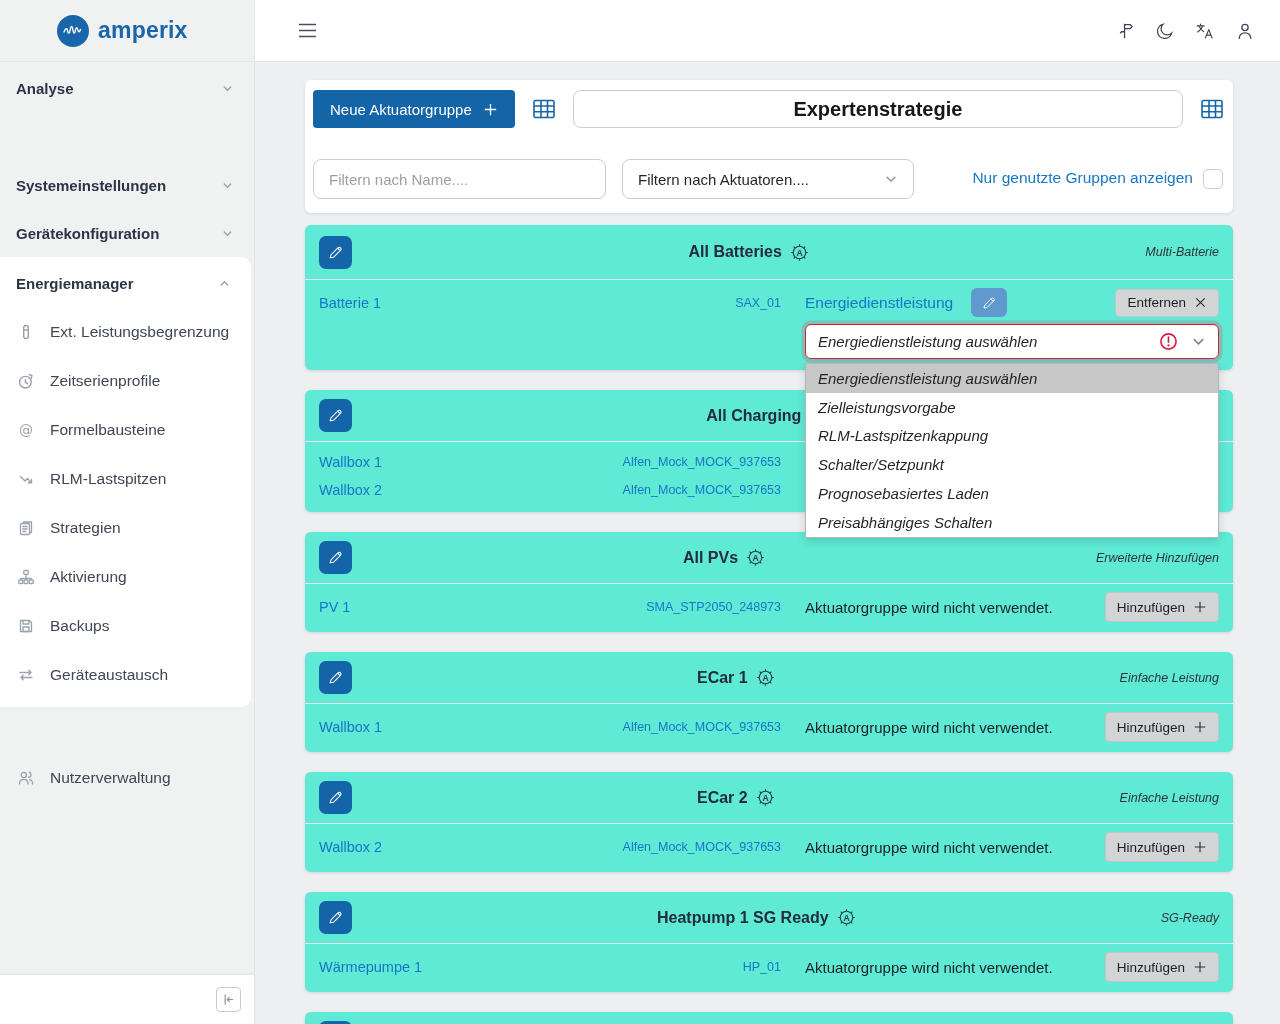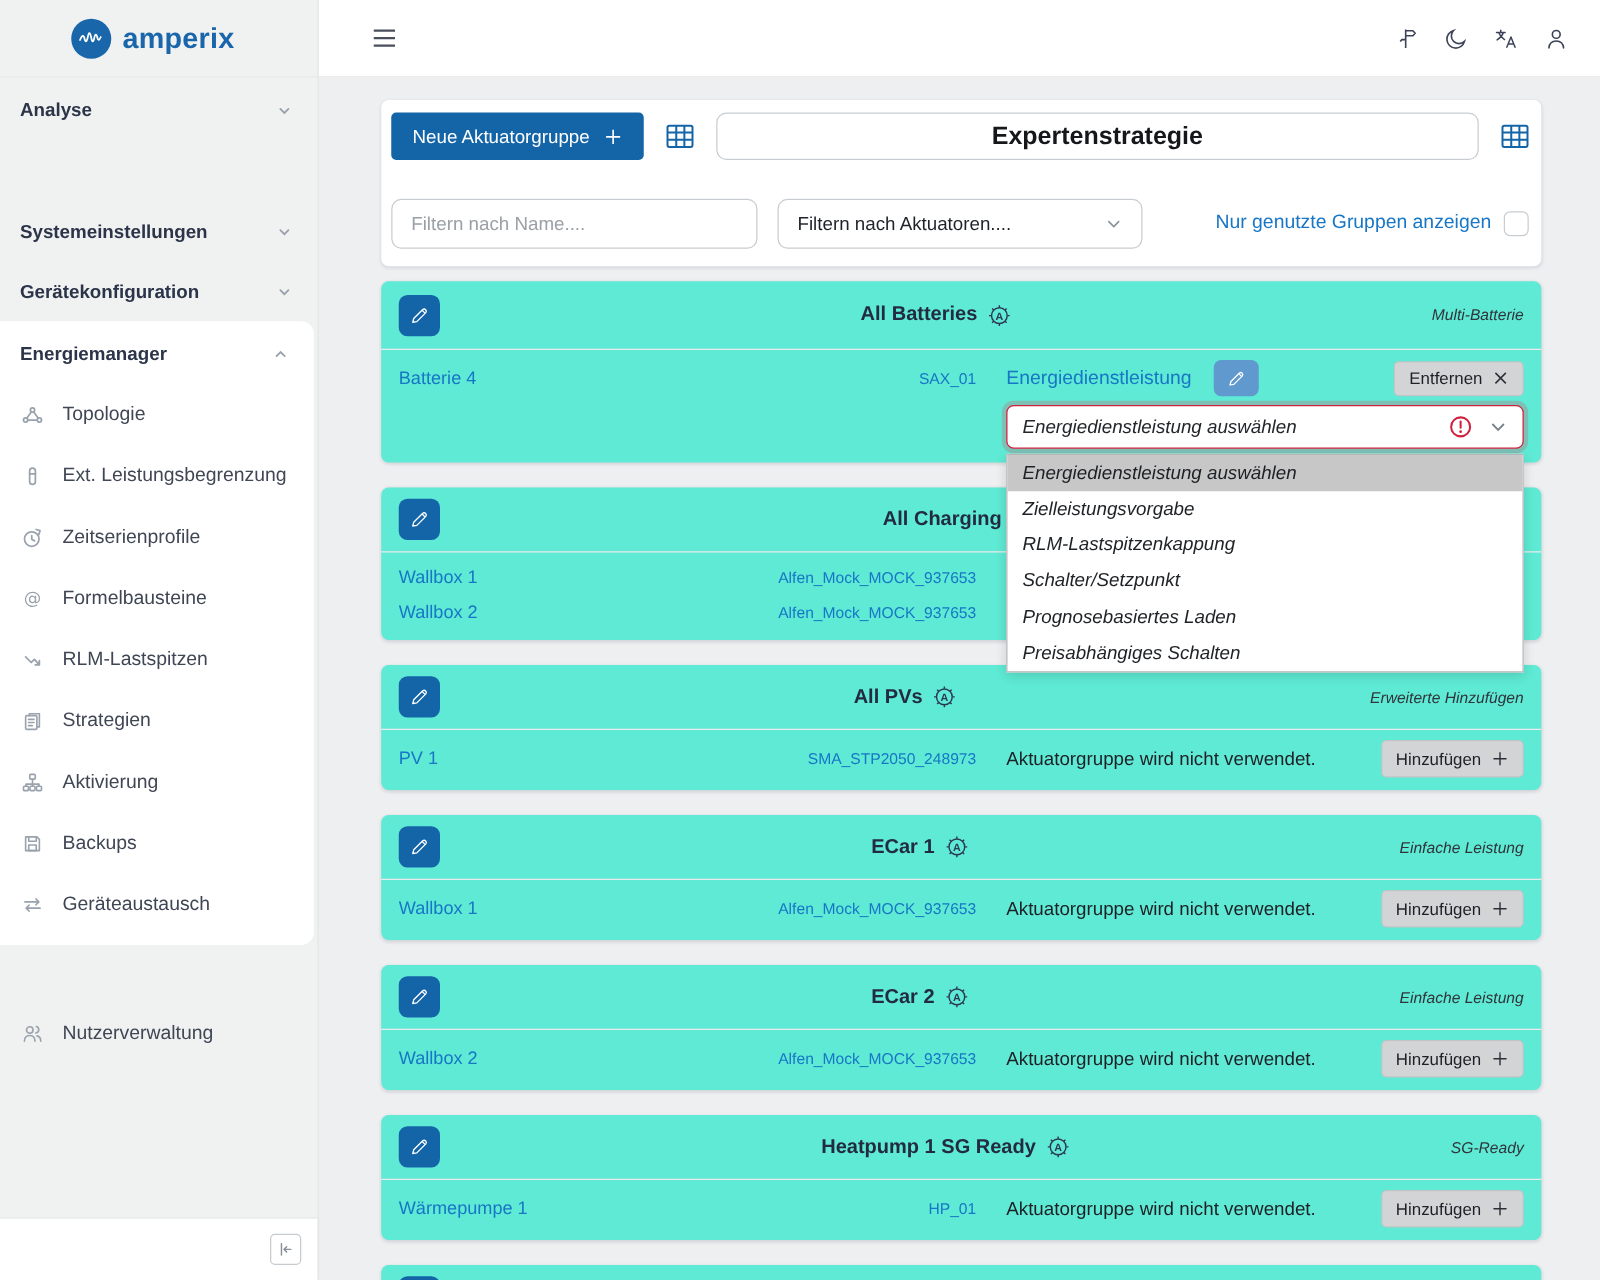--- a/index.html
+++ b/index.html
@@ -139,31 +139,20 @@
         <span>Energiemanager</span>
         <span>
             <svg width="13" height="13" viewBox="0 0 14 14">
               <path d="M3.5 8.5L7 5l3.5 3.5" fill="none" stroke="#98a0aa" stroke-width="1.5" stroke-linecap="round"></path>
             </svg>
           </span>
       </div>
       <div class="side-item">
         <span class="sic">
             <svg width="18" height="18" viewBox="0 0 18 18" fill="none" stroke="#9aa2ad" stroke-width="1.4" stroke-linecap="round">
-              <circle cx="3.5" cy="13" r="1.7"></circle>
-              <circle cx="9" cy="5" r="1.7"></circle>
-              <circle cx="14.5" cy="13" r="1.7"></circle>
-              <path d="M4.4 11.6L8 6.6M10 6.6l3.6 5M5.4 13h7.2"></path>
-            </svg>
-          </span>
-        <span>Topologie</span>
-      </div>
-      <div class="side-item">
-        <span class="sic">
-            <svg width="18" height="18" viewBox="0 0 18 18" fill="none" stroke="#9aa2ad" stroke-width="1.4" stroke-linecap="round">
               <rect x="6.7" y="2.5" width="4.6" height="13" rx="2.3"></rect>
               <path d="M6.7 7h4.6"></path>
             </svg>
           </span>
         <span>Ext. Leistungsbegrenzung</span>
       </div>
       <div class="side-item">
         <span class="sic">
             <svg width="18" height="18" viewBox="0 0 18 18" fill="none" stroke="#9aa2ad" stroke-width="1.4" stroke-linecap="round" stroke-linejoin="round">
               <circle cx="8.4" cy="10.2" r="5.8"></circle>
@@ -350,21 +339,21 @@
                 <line x1="14.8" y1="14.8" x2="16.1" y2="16.1"></line>
                 <line x1="5.2" y1="14.8" x2="3.9" y2="16.1"></line>
                 <text x="10" y="13.4" text-anchor="middle" font-size="9" font-weight="bold" fill="#2b3850" stroke="none">A</text>
               </svg>
             </span>
         </div>
         <span class="card-type">Multi-Batterie</span>
       </div>
       <div class="card-body">
         <div class="crow">
-          <span class="cname">Batterie 4</span>
+          <span class="cname">Batterie 1</span>
           <span class="cdevice">SAX_01</span>
           <div class="cright">
             <span class="service-link">Energiedienstleistung</span>
             <button class="pencil-light">
               <span>
                   <svg width="16" height="16" viewBox="0 0 24 24">
                     <path d="M14.8 5.6l3.6 3.6M4.5 19.5l1.1-4.2L15.8 5.1a2.5 2.5 0 013.5 3.5L9.1 18.8z" fill="none" stroke="#fff" stroke-width="1.5" stroke-linejoin="round"></path>
                   </svg>
                 </span>
             </button>

